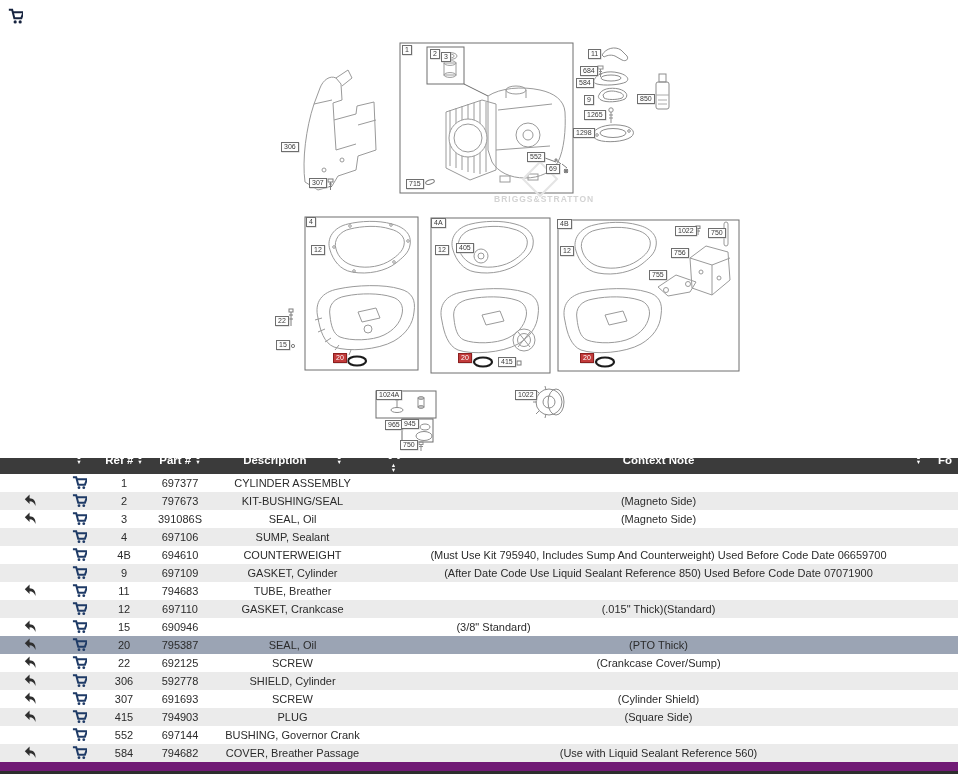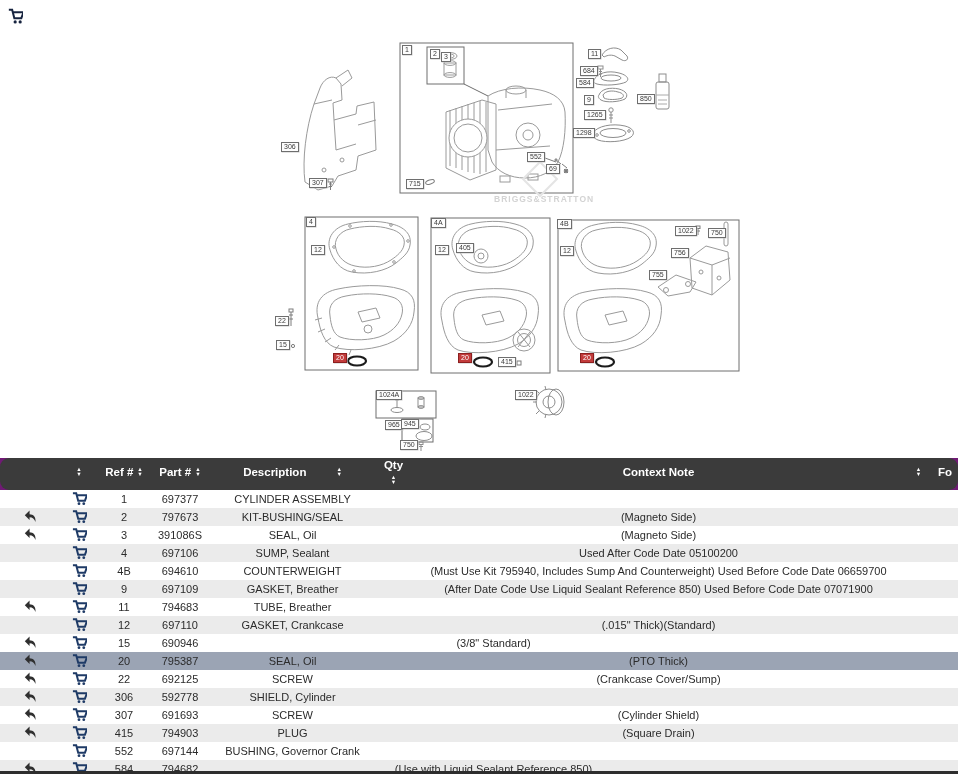--- a/index.html
+++ b/index.html
@@ -17,22 +17,22 @@
        box-shadow:0.5px 0.5px 0 #c9c9c9;cursor:pointer;}
   .lbl.red{background:var(--red);border-color:#8c1f1f;color:#fff;}
   #watermark{position:absolute;left:494px;top:194px;font-size:8.5px;font-weight:bold;
        letter-spacing:1px;color:#d3d3d3;z-index:1;}
   #wm-diamond{position:absolute;left:527px;top:166px;width:26px;height:26px;
        border:2px solid #e4e4e4;transform:rotate(45deg);z-index:1;}
   #corner-icon{position:absolute;left:8px;top:8px;z-index:2;}
 
   
   #table{position:absolute;left:0;top:458px;width:958px;height:316px;font-size:11px;color:#2b2b2b;}
-  #thead{display:flex;height:32px;background:var(--header-bg);color:#fff;
-        font-weight:bold;font-size:11.5px;align-items:flex-start;border-radius:9px;}
+  #thead{display:flex;height:16px;background:var(--header-bg);color:#fff;
+        font-weight:bold;font-size:11.5px;align-items:flex-end;}
   .hc{display:flex;align-items:center;justify-content:center;gap:4px;height:28px;overflow:hidden;}
   .sort{display:inline-block;cursor:pointer;}
   .sort i{display:block;font-style:normal;font-size:5.5px;line-height:5px;color:#fff;text-align:center;}
   .trow{display:flex;height:18px;line-height:18px;background:#fff;}
   .trow.alt{background:var(--row-alt);}
   .trow.sel{background:var(--sel);}
   .c{height:18px;overflow:hidden;white-space:nowrap;text-align:center;}
   .c-arrow{width:60px;} .c-cart{width:38px;} .c-ref{width:52px;} .c-part{width:60px;}
   .c-desc{width:165px;} .c-qty{width:37px;flex-direction:column;} .c-note{width:493px;} .c-sort2{width:27px;} .c-foot{width:26px;text-align:left;}
   .c-arrow svg{margin-top:2px;} .c-cart svg{margin-top:2px;cursor:pointer;}
@@ -360,21 +360,20 @@
           <div class="c c-arrow"></div>
           <div class="c c-cart"><svg width="15" height="14" viewBox="0 0 18 17">
               <path d="M1 1.5 h4 l2.4 9 h8.2 l2.4-6.5 H6" fill="none" stroke="#1e3a66" stroke-width="2.4"></path>
               <circle cx="8.4" cy="14.2" r="1.7" fill="#1e3a66"></circle>
               <circle cx="14.2" cy="14.2" r="1.7" fill="#1e3a66"></circle>
             </svg></div>
           <div class="c c-ref">4</div>
           <div class="c c-part">697106</div>
           <div class="c c-desc">SUMP, Sealant</div>
           <div class="c c-qty"></div>
-          <div class="c c-note">Used After Code Date 05100200</div>
           <div class="c c-sort2"></div>
           <div class="c c-foot"></div>
         </div>
         <div class="trow">
           <div class="c c-arrow"></div>
           <div class="c c-cart"><svg width="15" height="14" viewBox="0 0 18 17">
               <path d="M1 1.5 h4 l2.4 9 h8.2 l2.4-6.5 H6" fill="none" stroke="#1e3a66" stroke-width="2.4"></path>
               <circle cx="8.4" cy="14.2" r="1.7" fill="#1e3a66"></circle>
               <circle cx="14.2" cy="14.2" r="1.7" fill="#1e3a66"></circle>
             </svg></div>
@@ -388,21 +387,21 @@
         </div>
         <div class="trow alt">
           <div class="c c-arrow"></div>
           <div class="c c-cart"><svg width="15" height="14" viewBox="0 0 18 17">
               <path d="M1 1.5 h4 l2.4 9 h8.2 l2.4-6.5 H6" fill="none" stroke="#1e3a66" stroke-width="2.4"></path>
               <circle cx="8.4" cy="14.2" r="1.7" fill="#1e3a66"></circle>
               <circle cx="14.2" cy="14.2" r="1.7" fill="#1e3a66"></circle>
             </svg></div>
           <div class="c c-ref">9</div>
           <div class="c c-part">697109</div>
-          <div class="c c-desc">GASKET, Breather</div>
+          <div class="c c-desc">GASKET, Cylinder</div>
           <div class="c c-qty"></div>
           <div class="c c-note">(After Date Code Use Liquid Sealant Reference 850) Used Before Code Date 07071900</div>
           <div class="c c-sort2"></div>
           <div class="c c-foot"></div>
         </div>
         <div class="trow">
           <div class="c c-arrow"><svg width="14" height="13" viewBox="0 0 16 15">
               <path d="M7.5 0.5 L2 6 L7.5 11.5 L7.5 8.3 C10.8 8.3 13.2 10.2 14.3 13.8 C15 8 11.8 4.9 7.5 4.9 Z" fill="#2f2f2f"></path>
             </svg></div>
           <div class="c c-cart"><svg width="15" height="14" viewBox="0 0 18 17">
@@ -523,21 +522,21 @@
             </svg></div>
           <div class="c c-cart"><svg width="15" height="14" viewBox="0 0 18 17">
               <path d="M1 1.5 h4 l2.4 9 h8.2 l2.4-6.5 H6" fill="none" stroke="#1e3a66" stroke-width="2.4"></path>
               <circle cx="8.4" cy="14.2" r="1.7" fill="#1e3a66"></circle>
               <circle cx="14.2" cy="14.2" r="1.7" fill="#1e3a66"></circle>
             </svg></div>
           <div class="c c-ref">415</div>
           <div class="c c-part">794903</div>
           <div class="c c-desc">PLUG</div>
           <div class="c c-qty"></div>
-          <div class="c c-note">(Square Drain)</div>
+          <div class="c c-note">(Square Side)</div>
           <div class="c c-sort2"></div>
           <div class="c c-foot"></div>
         </div>
         <div class="trow">
           <div class="c c-arrow"></div>
           <div class="c c-cart"><svg width="15" height="14" viewBox="0 0 18 17">
               <path d="M1 1.5 h4 l2.4 9 h8.2 l2.4-6.5 H6" fill="none" stroke="#1e3a66" stroke-width="2.4"></path>
               <circle cx="8.4" cy="14.2" r="1.7" fill="#1e3a66"></circle>
               <circle cx="14.2" cy="14.2" r="1.7" fill="#1e3a66"></circle>
             </svg></div>
@@ -553,21 +552,22 @@
           <div class="c c-arrow"><svg width="14" height="13" viewBox="0 0 16 15">
               <path d="M7.5 0.5 L2 6 L7.5 11.5 L7.5 8.3 C10.8 8.3 13.2 10.2 14.3 13.8 C15 8 11.8 4.9 7.5 4.9 Z" fill="#2f2f2f"></path>
             </svg></div>
           <div class="c c-cart"><svg width="15" height="14" viewBox="0 0 18 17">
               <path d="M1 1.5 h4 l2.4 9 h8.2 l2.4-6.5 H6" fill="none" stroke="#1e3a66" stroke-width="2.4"></path>
               <circle cx="8.4" cy="14.2" r="1.7" fill="#1e3a66"></circle>
               <circle cx="14.2" cy="14.2" r="1.7" fill="#1e3a66"></circle>
             </svg></div>
           <div class="c c-ref">584</div>
           <div class="c c-part">794682</div>
-          <div class="c c-qty"></div>
-          <div class="c c-note">(Use with Liquid Sealant Reference 850)</div>
+          <div class="c c-desc">COVER, Breather Passage</div>
+          <div class="c c-qty"></div>
+          <div class="c c-note">(Use with Liquid Sealant Reference 560)</div>
           <div class="c c-sort2"></div>
           <div class="c c-foot"></div>
         </div>
       </div>
     <div id="botbar"></div>
   </div>
 </div>
 
 </body></html>

